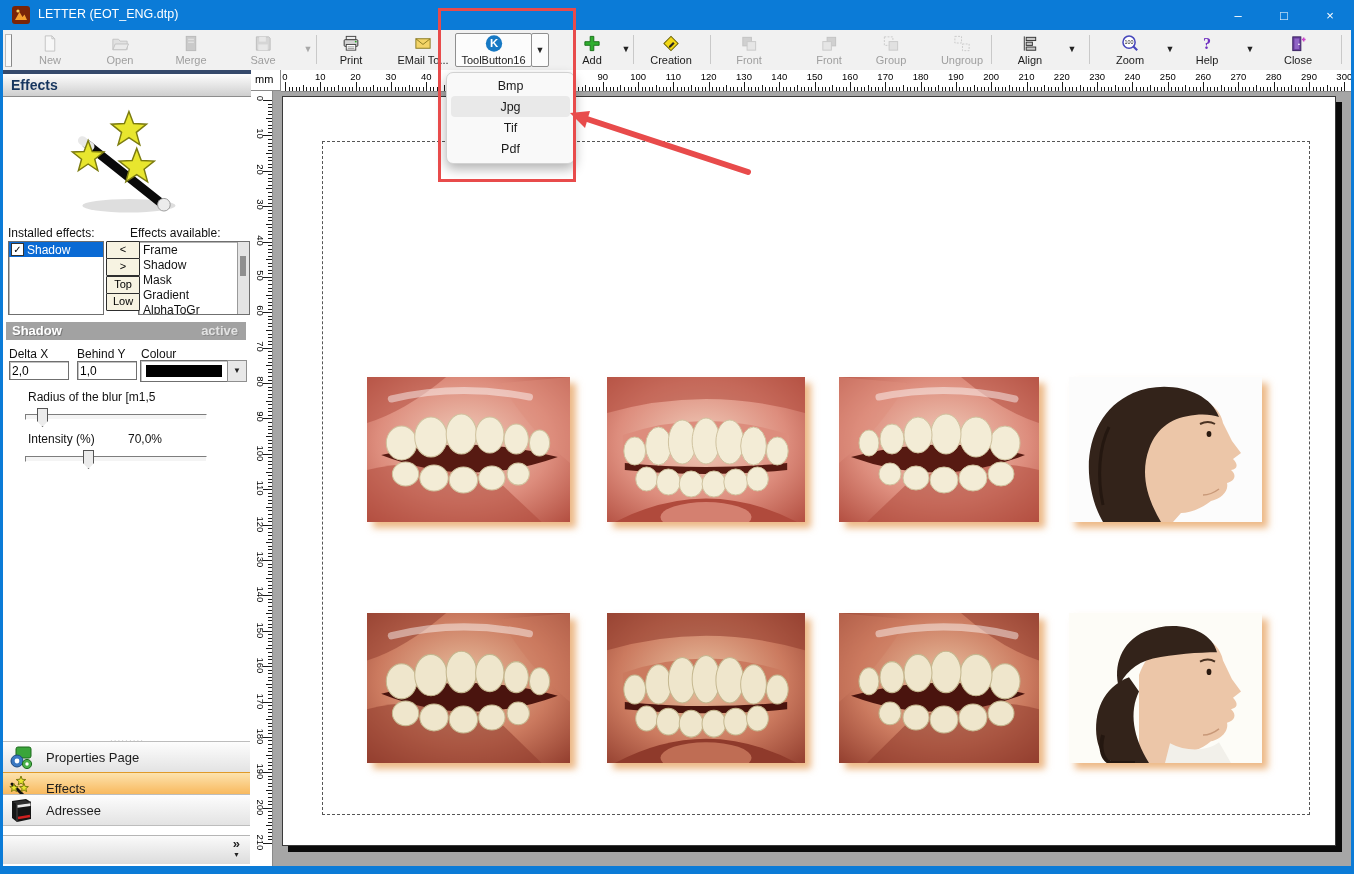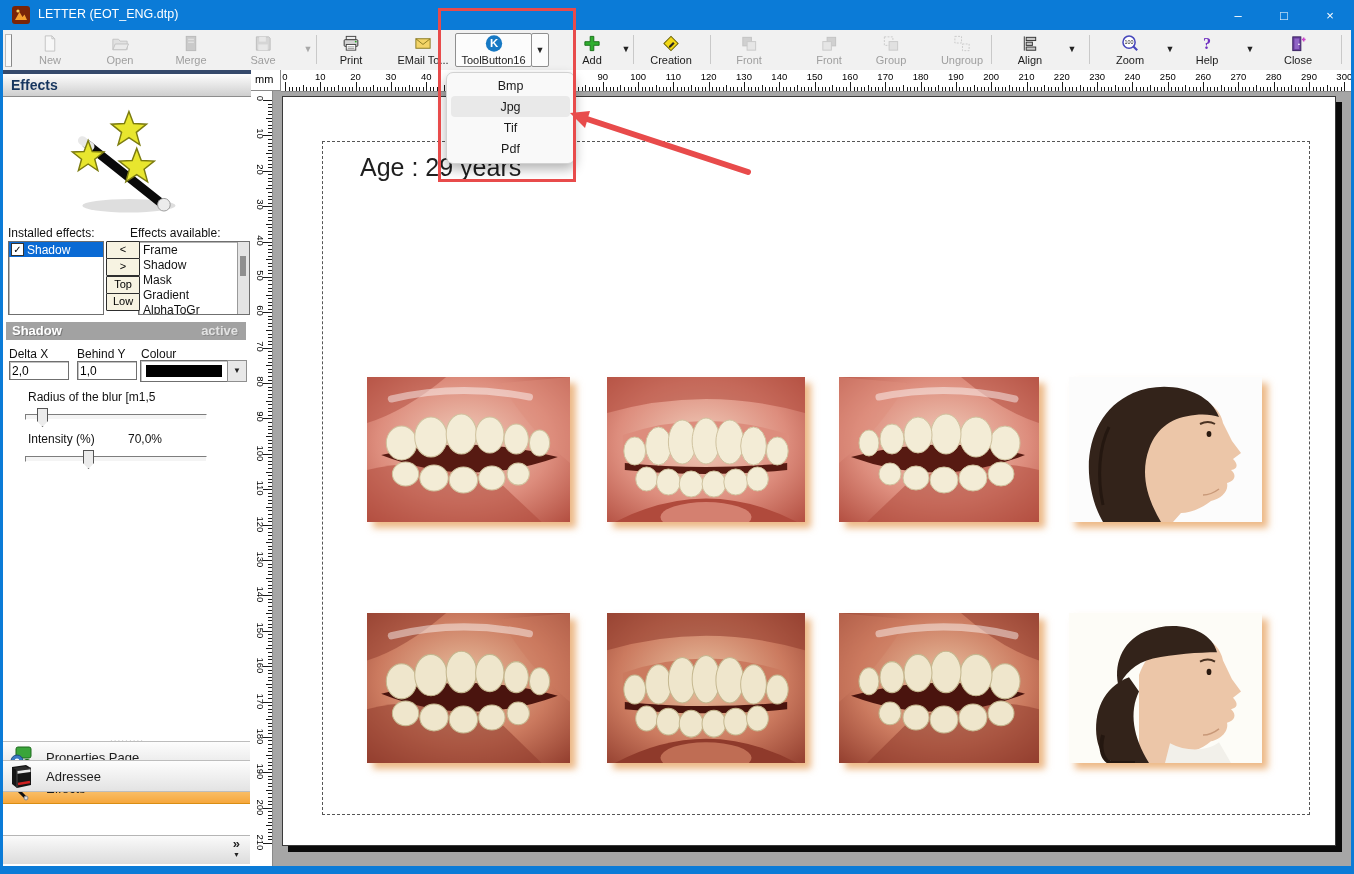--- a/index.html
+++ b/index.html
@@ -387,21 +387,21 @@
       <div class="navitem active" style="top: 702px;">
         <span class="navicon"><svg viewBox="0 0 26 26">
             <line x1="4" y1="9" x2="17" y2="22" stroke="#111" stroke-width="3" stroke-linecap="round"></line>
             <circle cx="18" cy="23" r="2" fill="#ddd" stroke="#888"></circle>
             <polygon points="13.0,1.0 14.2,4.3 17.8,4.5 15.0,6.6 15.9,10.0 13.0,8.1 10.1,10.0 11.0,6.6 8.2,4.5 11.8,4.3" fill="#e8e62e" stroke="#7c7c10"></polygon>
             <polygon points="6.0,8.6 7.1,11.5 10.2,11.6 7.8,13.6 8.6,16.6 6.0,14.8 3.4,16.6 4.2,13.6 1.8,11.6 4.9,11.5" fill="#e8e62e" stroke="#7c7c10"></polygon>
             <polygon points="16.0,8.4 17.1,11.4 20.4,11.6 17.8,13.6 18.7,16.7 16.0,14.9 13.3,16.7 14.2,13.6 11.6,11.6 14.9,11.4" fill="#e8e62e" stroke="#7c7c10"></polygon>
           </svg></span>
         <span class="navlabel">Effects</span>
       </div>
-      <div class="navitem" style="top: 690px;">
+      <div class="navitem" style="top: 724px;">
         <span class="navicon"><svg viewBox="0 0 26 26">
             <path d="M4 4 L18 2 L23 5 L23 22 L9 25 L4 21 Z" fill="#151515"></path>
             <path d="M9 25 L9 7 L23 5" fill="none" stroke="#4a4a4a"></path>
             <path d="M5 5 L17.5 3.2 L21.5 5.8 L9.5 7.5 Z" fill="#2e2e2e"></path>
             <path d="M9.5 8 L22.5 6.2 L22.5 9 L9.5 10.8 Z" fill="#e8e8e8"></path>
             <path d="M10 21 L22 19" stroke="#d02020" stroke-width="2.4"></path>
           </svg></span>
         <span class="navlabel">Adressee</span>
       </div>
     </div>
@@ -983,21 +983,20 @@
       <div class="vtick" style="top: 737.8px; width: 4px;"></div>
       <div class="vtick" style="top: 741.4px; width: 4px;"></div>
       <div class="vtick" style="top: 744.9px; width: 4px;"></div>
       <div class="vtick" style="top: 748.4px; width: 4px;"></div>
       <div class="vtick" style="top: 752px; width: 9px;"></div>
       <div class="vlab" style="top: 745px;">210</div>
     </div>
   <div id="page">
     <div id="marginbox"></div>
     <div id="patient">
-      <div>Age : 29 years</div>
     </div>
     <div id="row1">
         <div class="photo" style="left: 84px; top: 280px; width: 203px; height: 145px;">
           <svg viewBox="0 0 200 145" preserveAspectRatio="none">
             <defs>
               <radialGradient id="G0" cx="48%" cy="45%" r="78%">
     <stop offset="0" stop-color="#f0cdbb"></stop>
                 <stop offset=".55" stop-color="#dd8d7d"></stop>
     <stop offset="1" stop-color="#b04a3c"></stop>
               </radialGradient>

